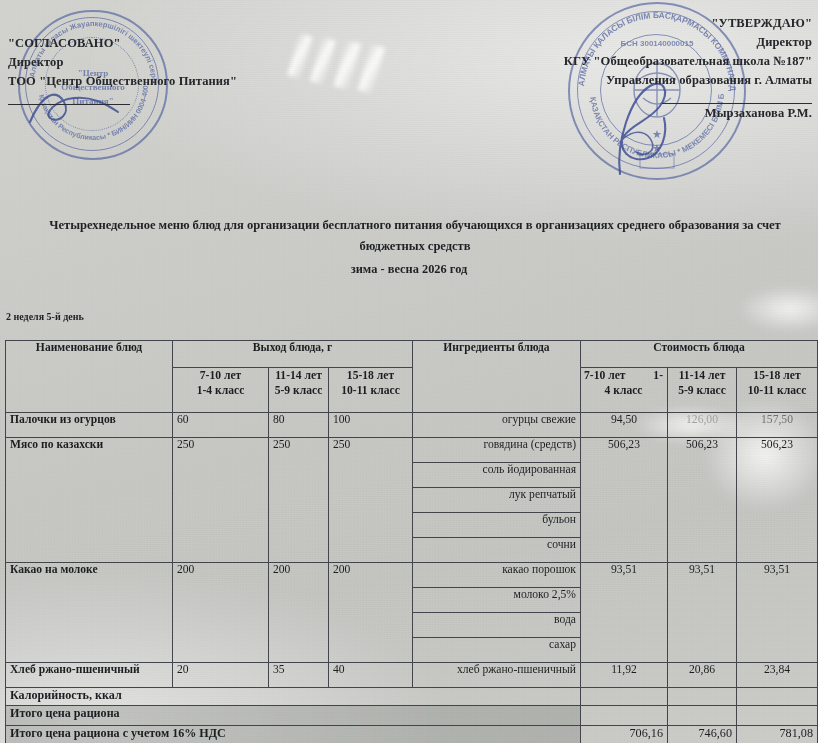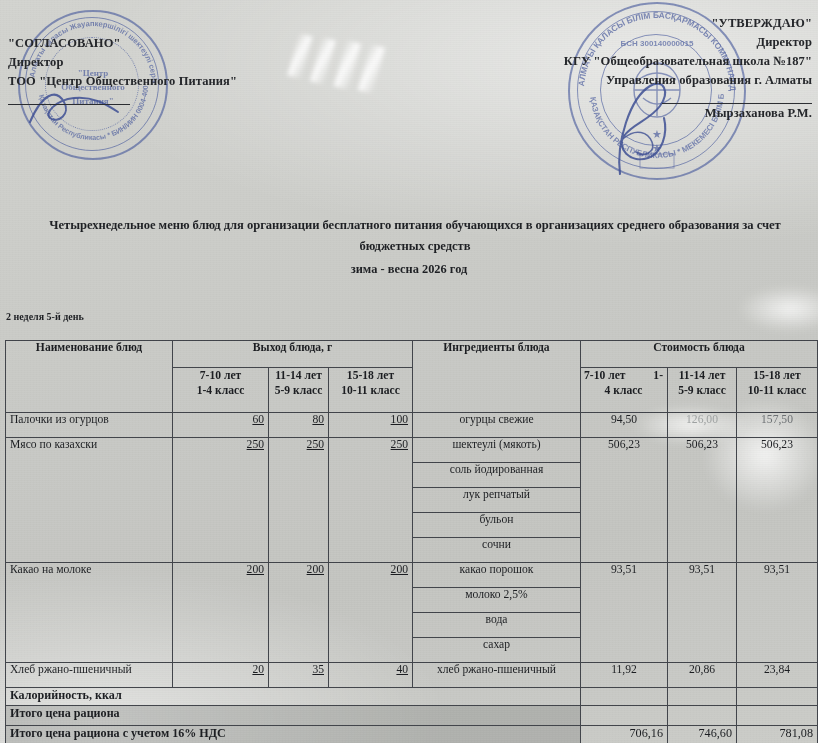--- a/index.html
+++ b/index.html
@@ -157,29 +157,29 @@
   th.rowspan-head {
     text-align: center;
     font-weight: bold;
     font-size: 12px;
     vertical-align: middle;
   }
   td.dish {
     text-align: left;
     font-size: 11.9px;
     padding-top: 1px;
+    font-weight: bold;
   }
   td.num {
-    text-align: right;
+    text-align: left;
     font-size: 12.1px;
     padding-top: 2px;
-    text-decoration: underline;
   }
   td.ingr {
-    text-align: center;
+    text-align: right;
     font-size: 11.9px;
     padding-top: 1px;
     height: 24px;
   }
   td.cost {
     text-align: center;
     font-size: 12.1px;
     padding-top: 2px;
   }
 
@@ -378,21 +378,21 @@
           <td class="cost">94,50</td>
           <td class="cost washed">126,00</td>
           <td class="cost washed2">157,50</td>
         </tr>
 
         <tr>
           <td class="dish" rowspan="5">Мясо по казахски</td>
           <td class="num" rowspan="5">250</td>
           <td class="num" rowspan="5">250</td>
           <td class="num" rowspan="5">250</td>
-          <td class="ingr">шектеулі (мякоть)</td>
+          <td class="ingr">говядина (средств)</td>
           <td class="cost" rowspan="5">506,23</td>
           <td class="cost" rowspan="5">506,23</td>
           <td class="cost" rowspan="5">506,23</td>
         </tr>
         <tr>
           <td class="ingr">соль йодированная</td>
         </tr>
         <tr>
           <td class="ingr">лук репчатый</td>
         </tr>

